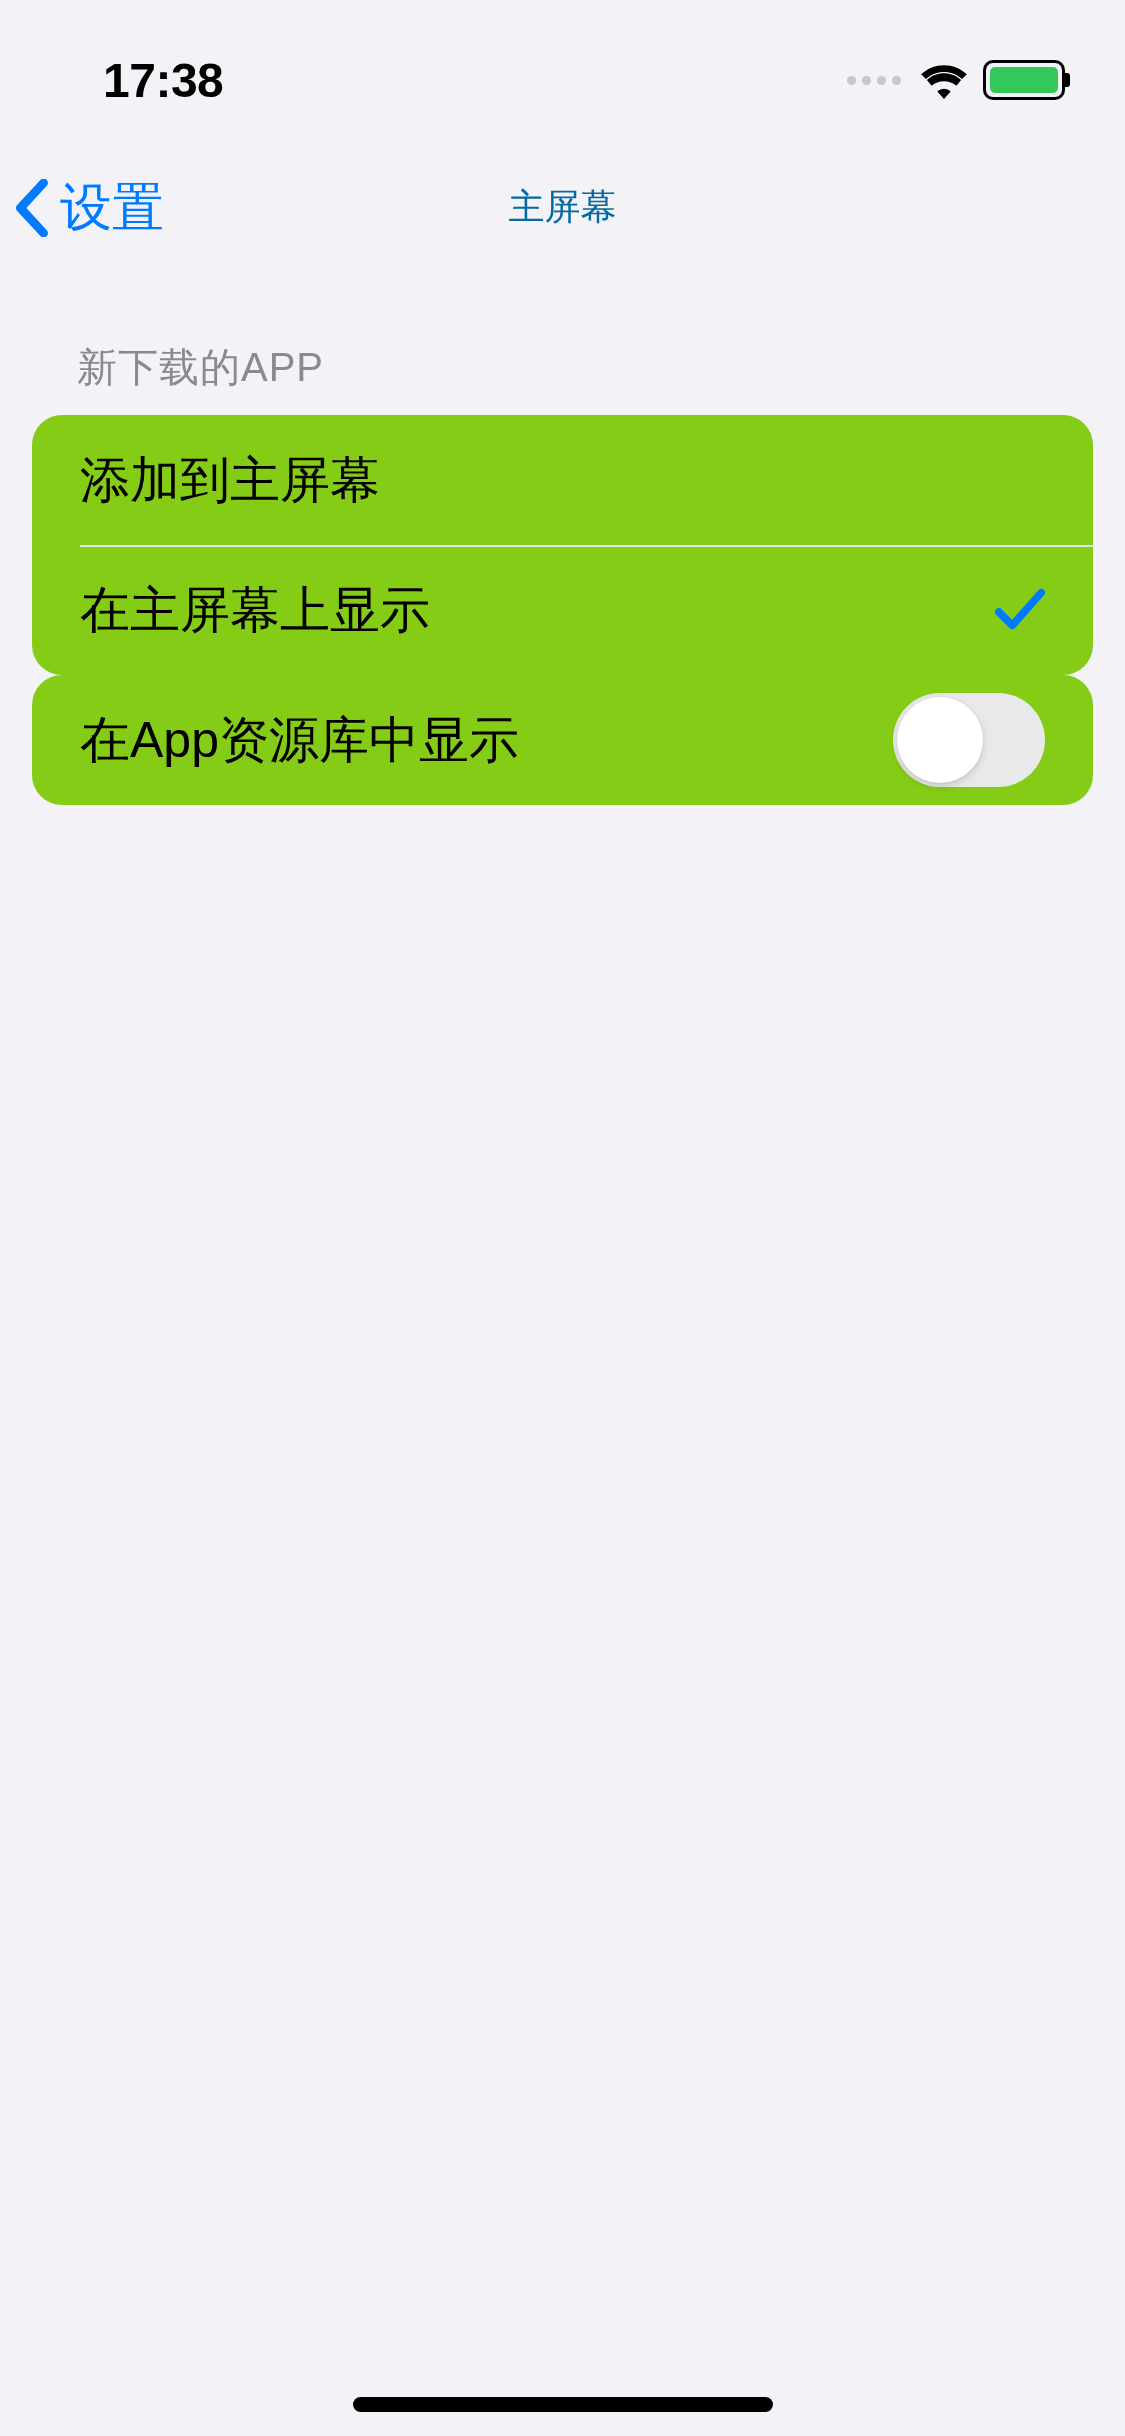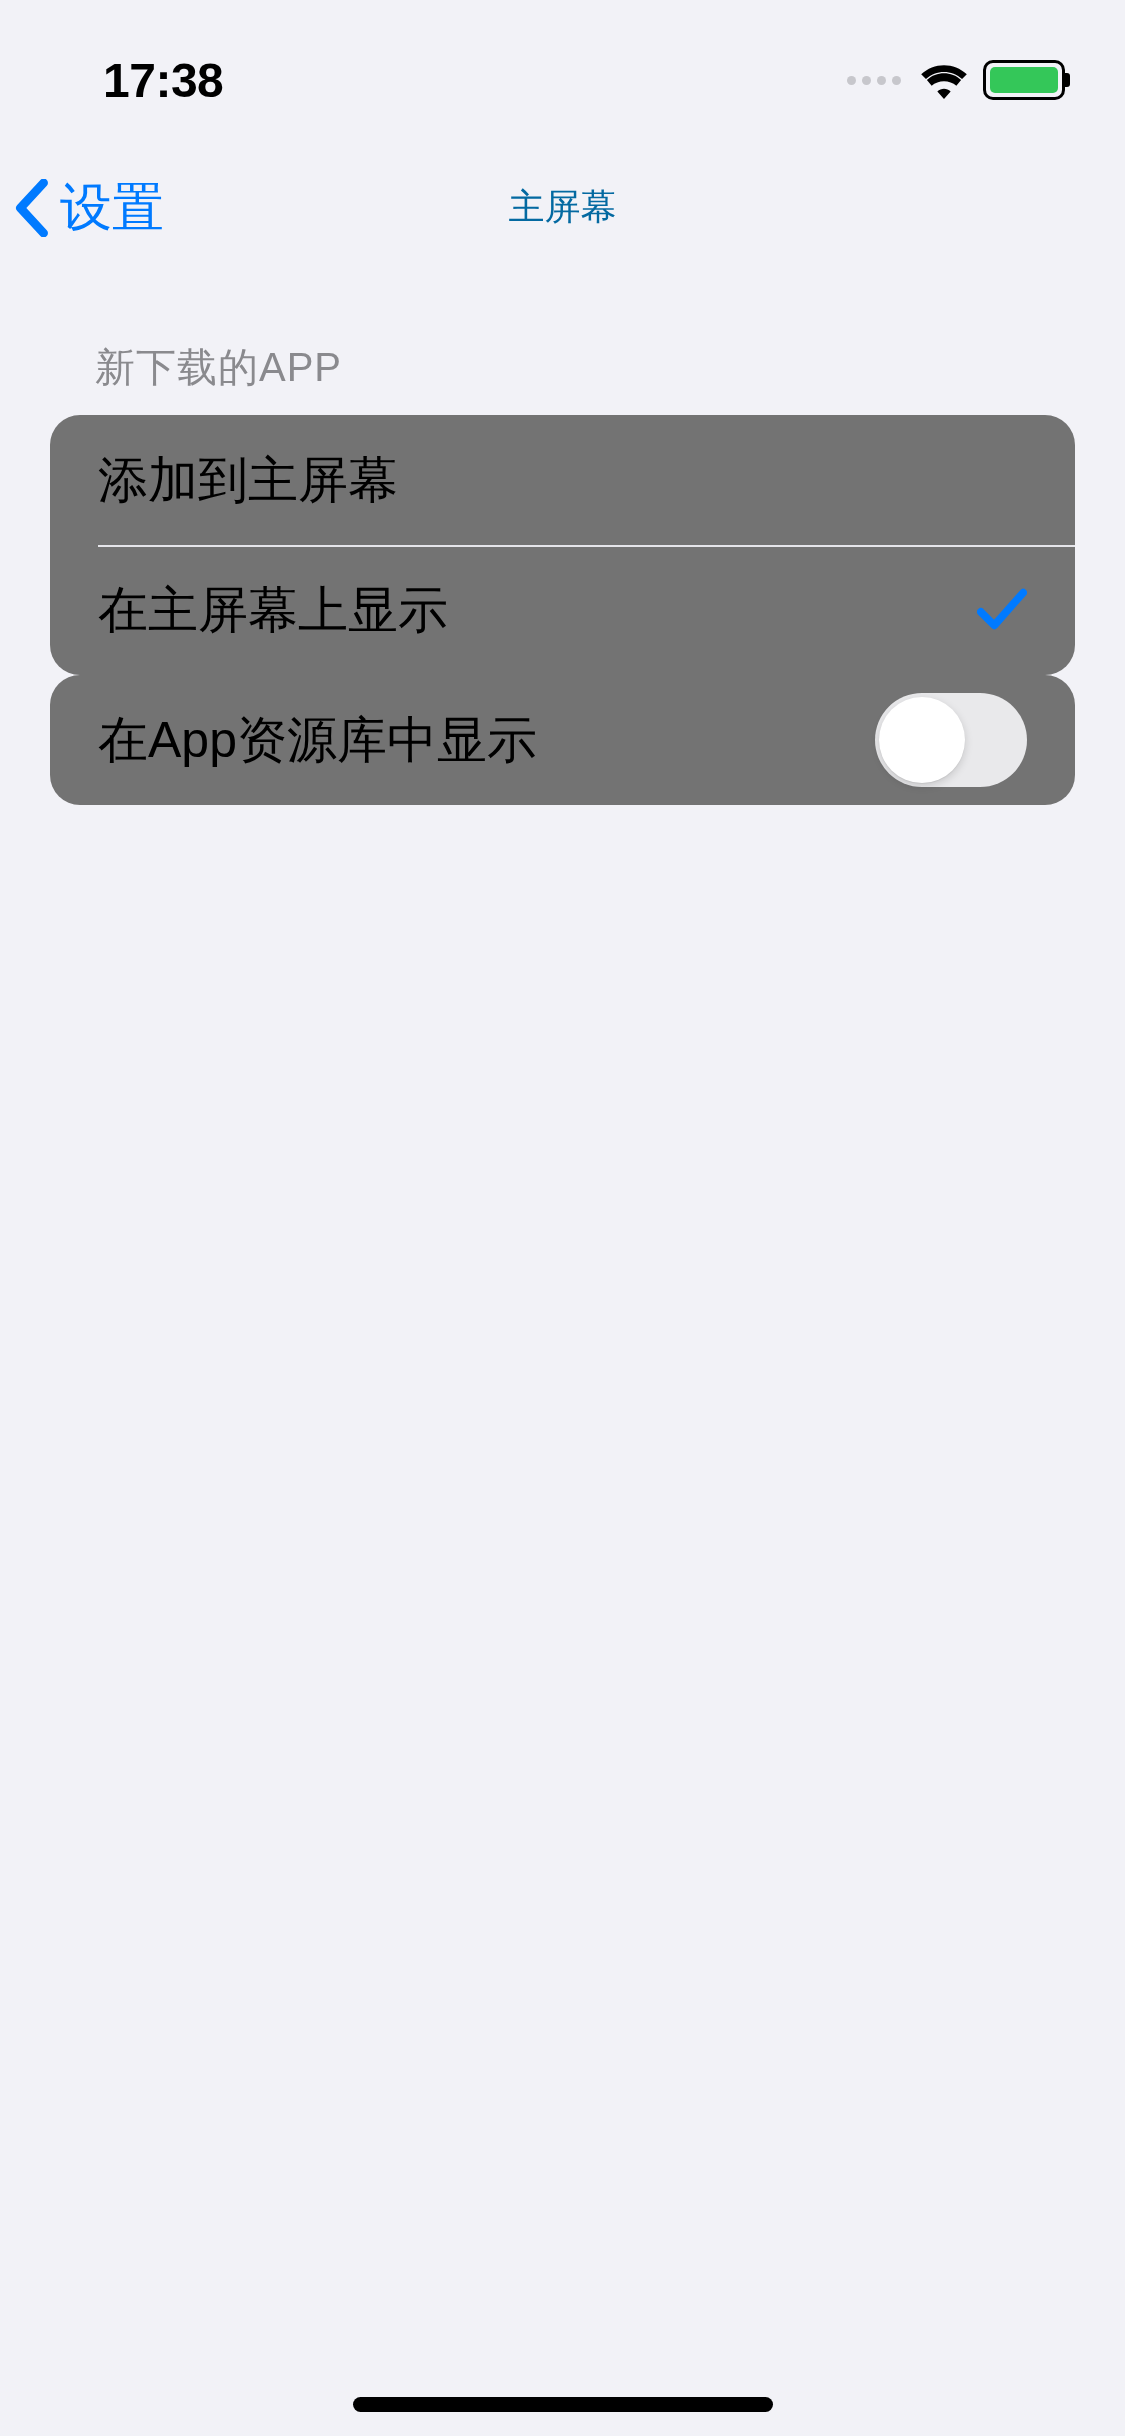--- a/index.html
+++ b/index.html
@@ -106,30 +106,30 @@
     .nav-title {
       position: absolute;
       left: 50%;
       transform: translateX(-50%);
       font-size: 36px;
       font-weight: 400;
       color: #0369a1;
     }
     
     .content {
-      padding: 0 50px;
+      padding: 0 32px;
     }
     .section-header {
       font-size: 40px;
       color: #8A8A8E;
       padding: 65px 45px 20px 45px;
       letter-spacing: 1px;
     }
     .group {
-      background: #737373;
+      background: #84cc16;
       border-radius: 30px;
       overflow: hidden;
     }
     .row {
       min-height: 130px;
       display: flex;
       align-items: center;
       justify-content: space-between;
       padding: 0 48px;
       position: relative;

